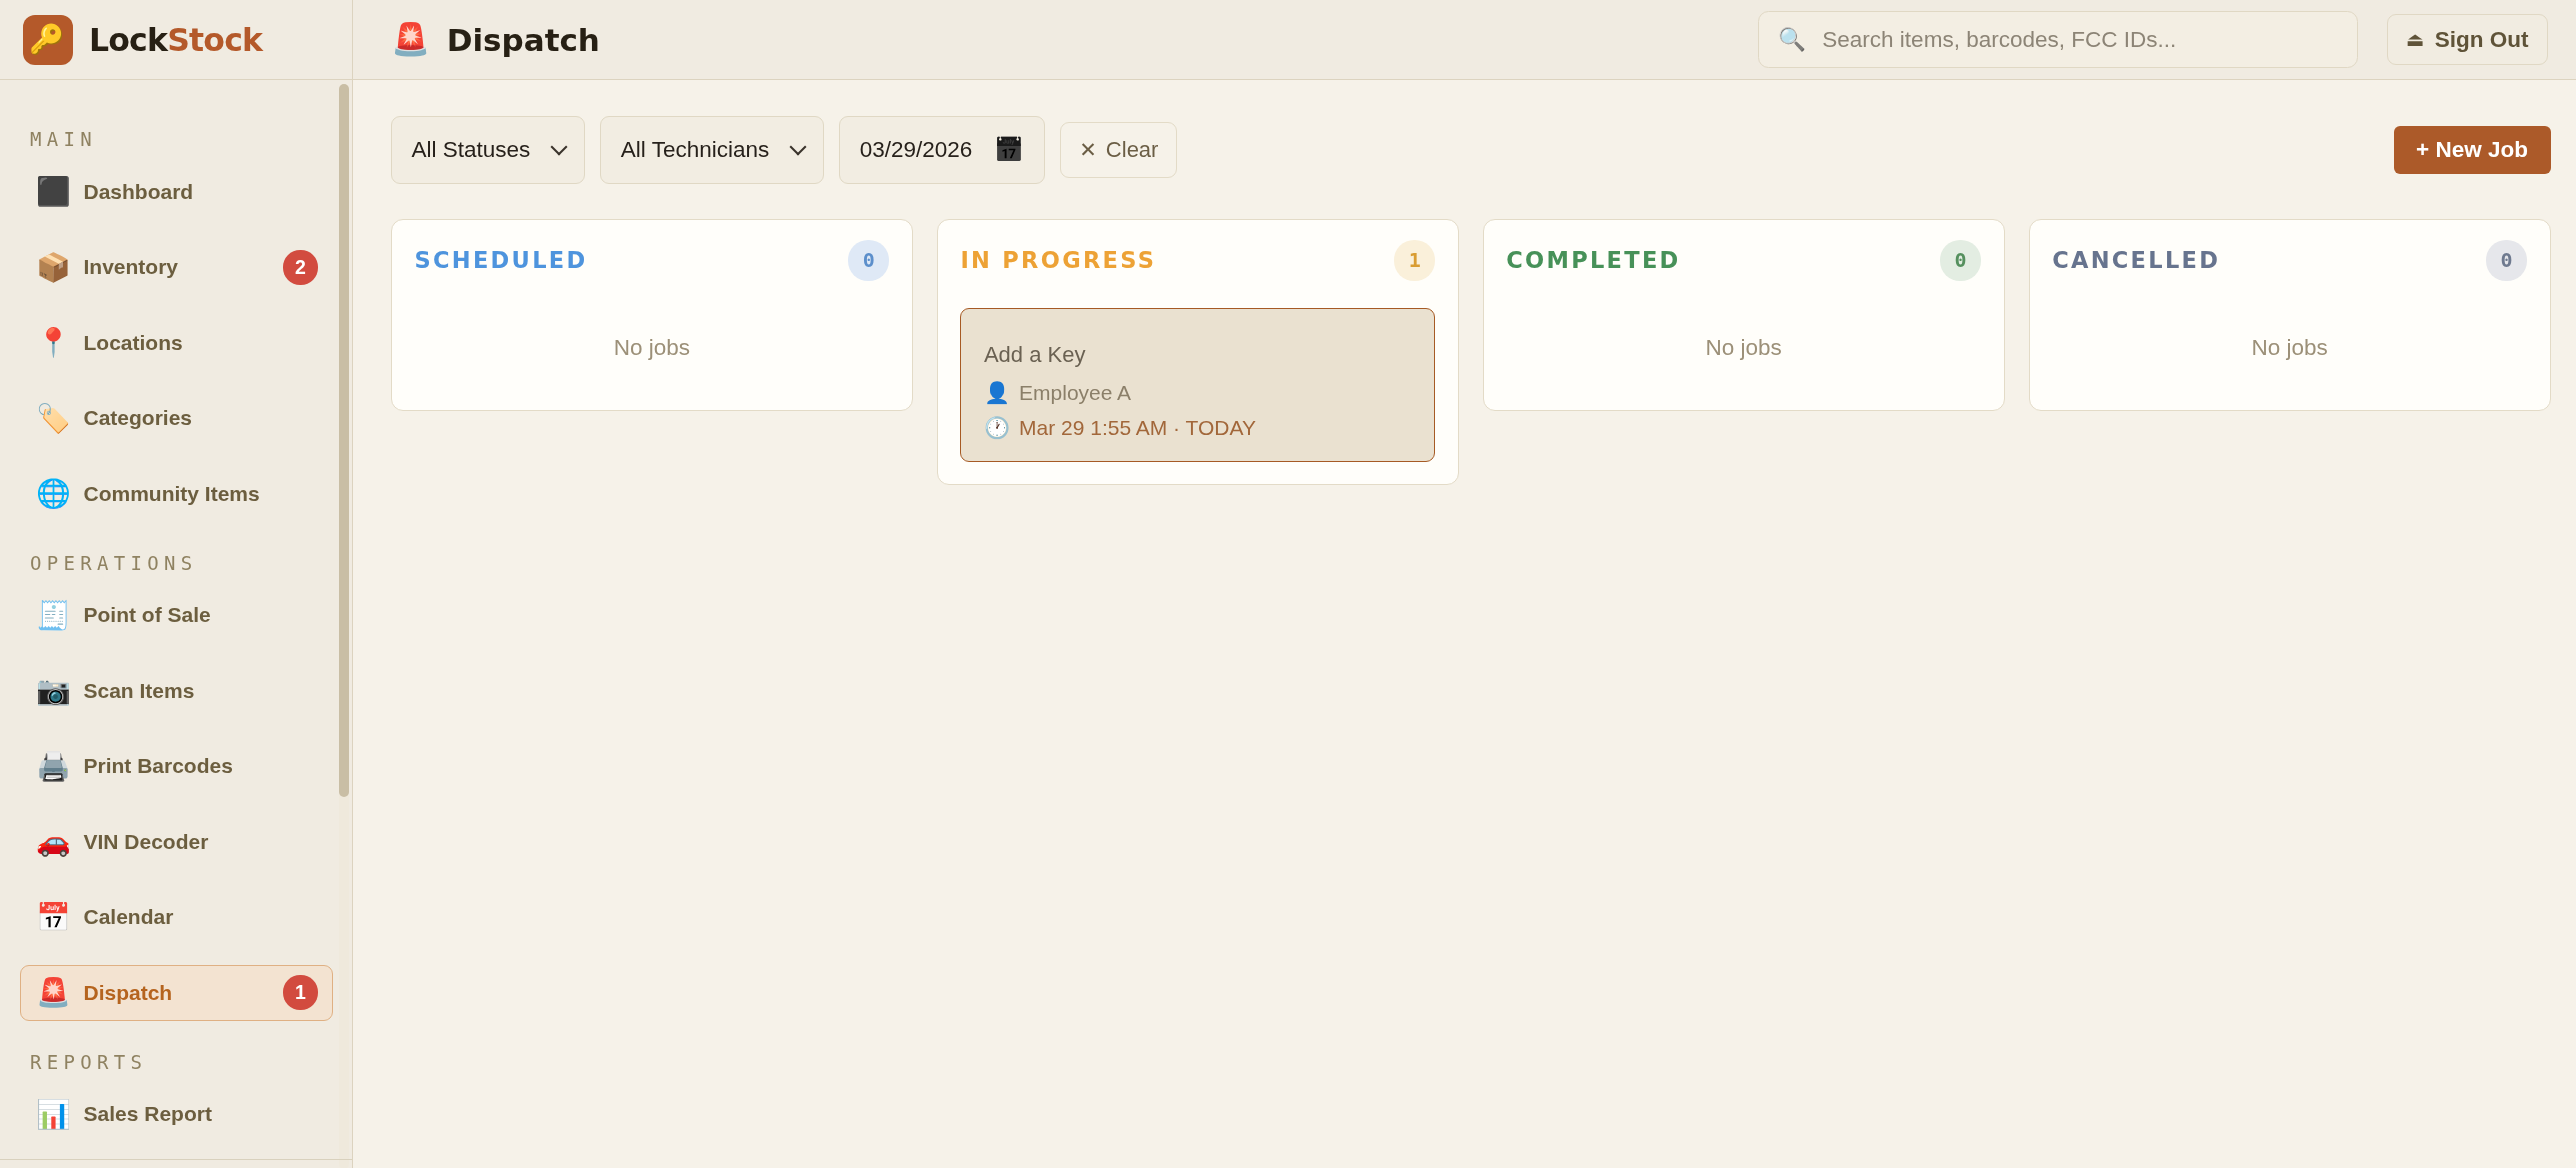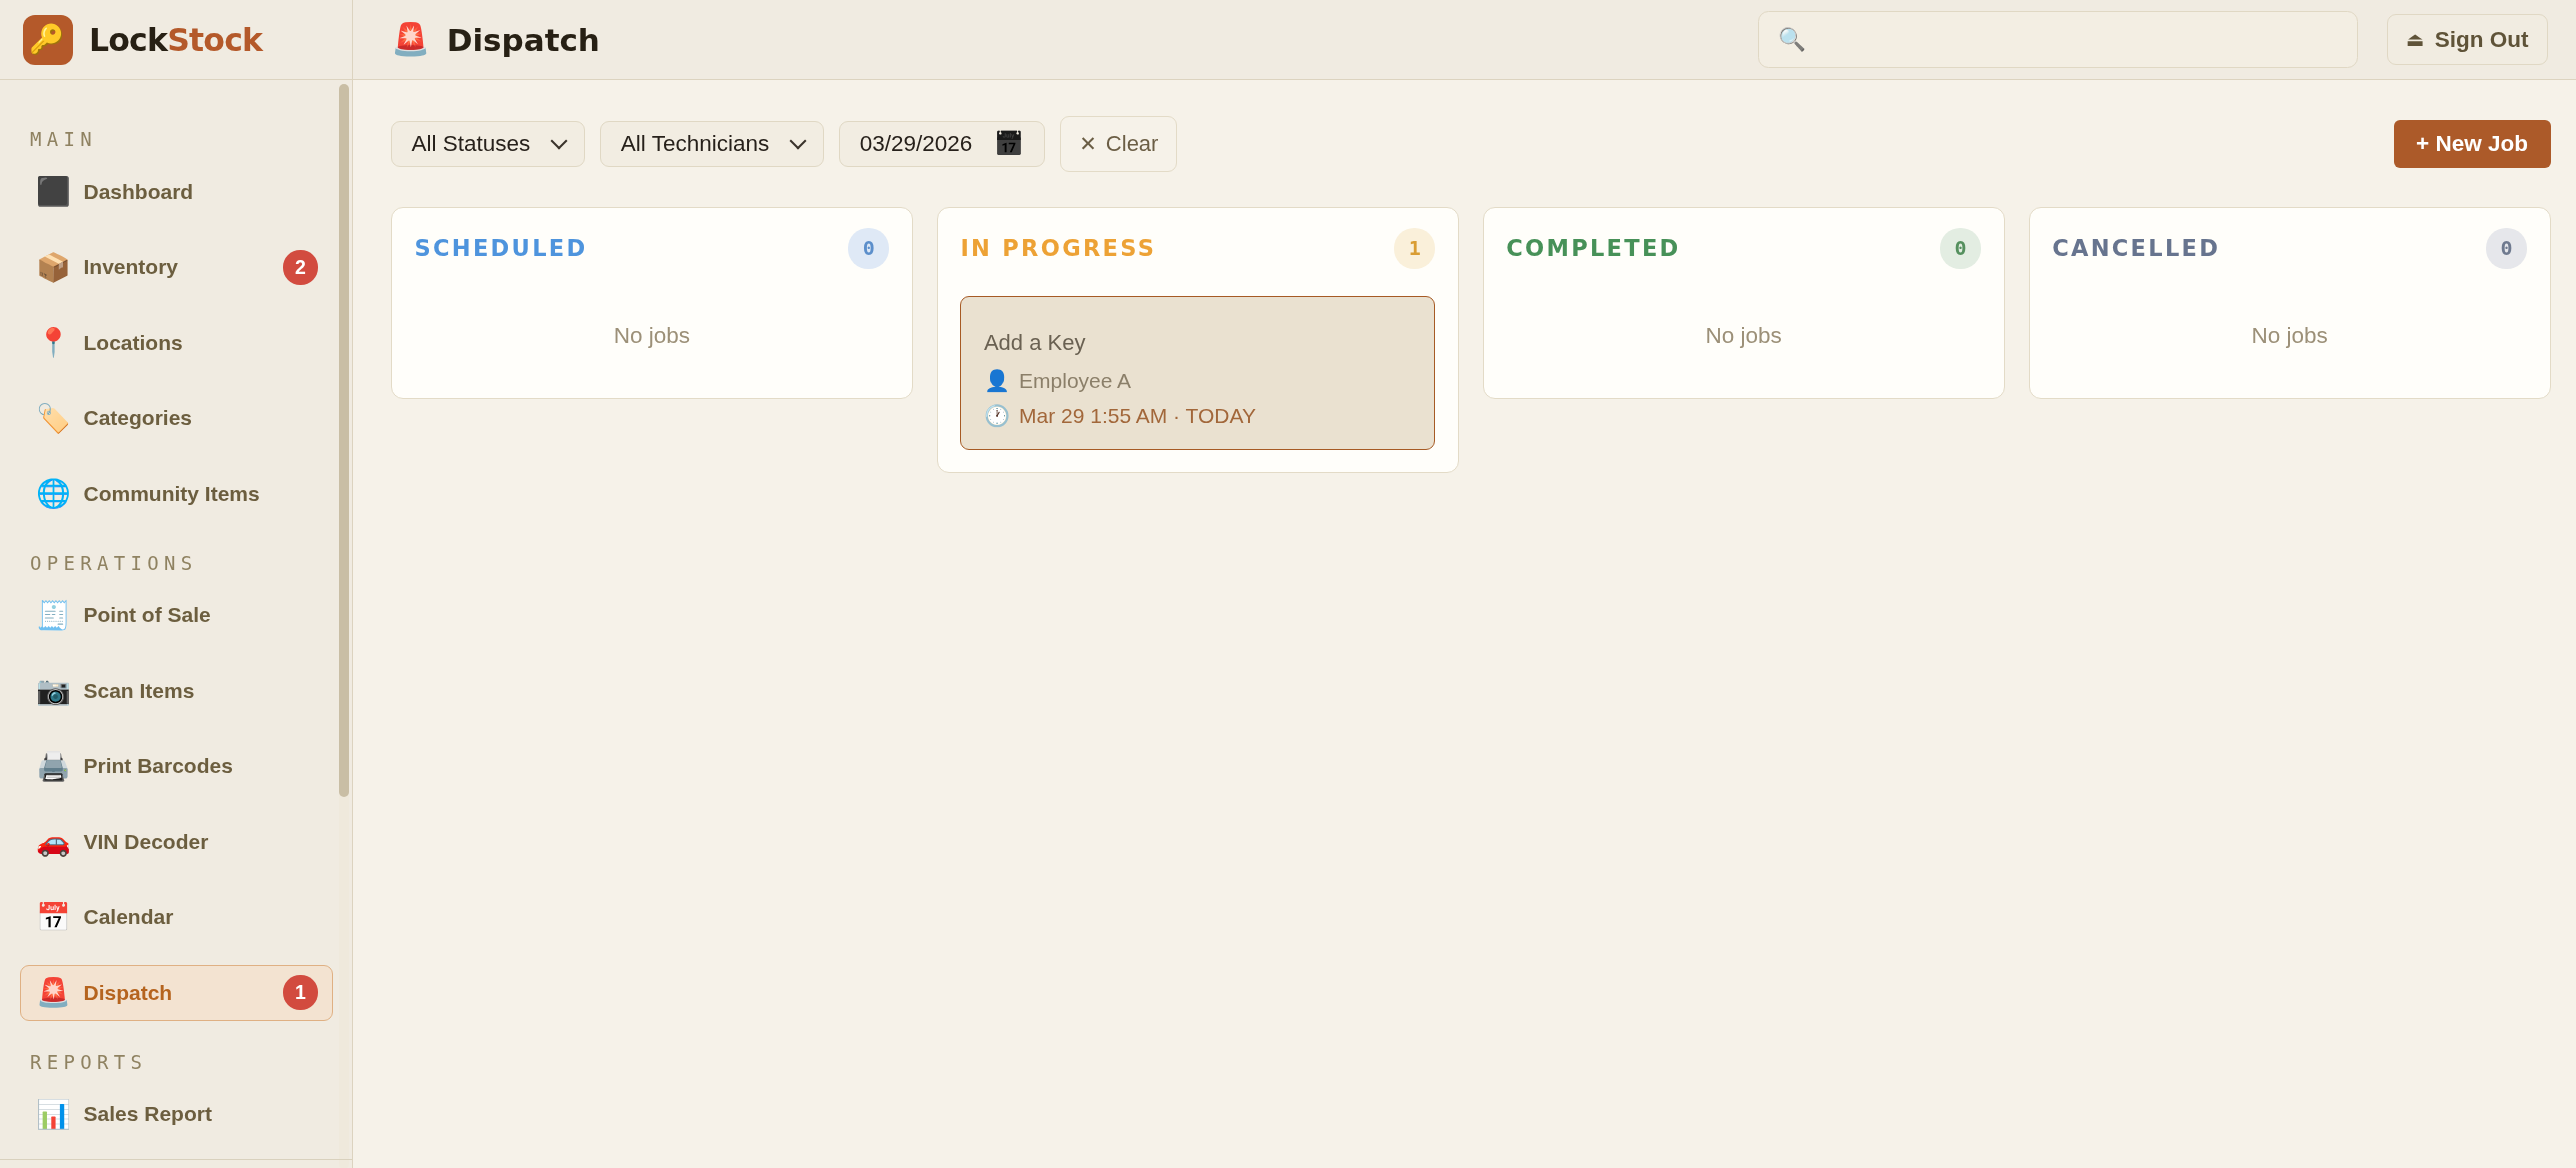--- a/index.html
+++ b/index.html
@@ -93,21 +93,21 @@
     border-radius:9px; display:flex; align-items:center; gap:10.5px; padding:0 18px;
     font-family:inherit; font-size:22.5px; font-weight:bold; color:#5F5338; cursor:pointer;
   }
   .eject-icon { font-size:19.5px; }
 
   .content { flex:1; background:#F6F2E9; padding:36px 25.5px 0 38px; }
 
   
   .filterbar { display:flex; align-items:center; gap:15px; }
   .control {
-    height:46px; background:#F2EDE2; border:1.5px solid #E0D8C4; border-radius:9px;
+    height:68px; background:#F2EDE2; border:1.5px solid #E0D8C4; border-radius:9px;
     display:flex; align-items:center; padding:0 19.5px; font-size:22.5px; color:#27211B;
     cursor:pointer;
   }
   .chevron {
     width:12px; height:12px; margin-left:22.5px; margin-top:-6px;
     border-right:2.3px solid #3A332B; border-bottom:2.3px solid #3A332B;
     transform:rotate(45deg);
   }
   .cal-icon { margin-left:22.5px; font-size:24px; filter:grayscale(1) brightness(.25); }
   .clear-btn {
@@ -245,20 +245,21 @@
 
   <div class="main">
 
     <header class="topbar">
       <div class="page-title">
         <span class="title-icon">🚨</span>
         <span>Dispatch</span>
       </div>
       <div class="search-box">
         <span class="search-icon">🔍</span>
+        <input class="search-input" type="text" placeholder="Search items, barcodes, FCC IDs..." style="">
       </div>
       <button class="signout-btn">
         <span class="eject-icon">⏏</span>
         <span>Sign Out</span>
       </button>
     </header>
 
     <div class="content">
 
       <div class="filterbar">

